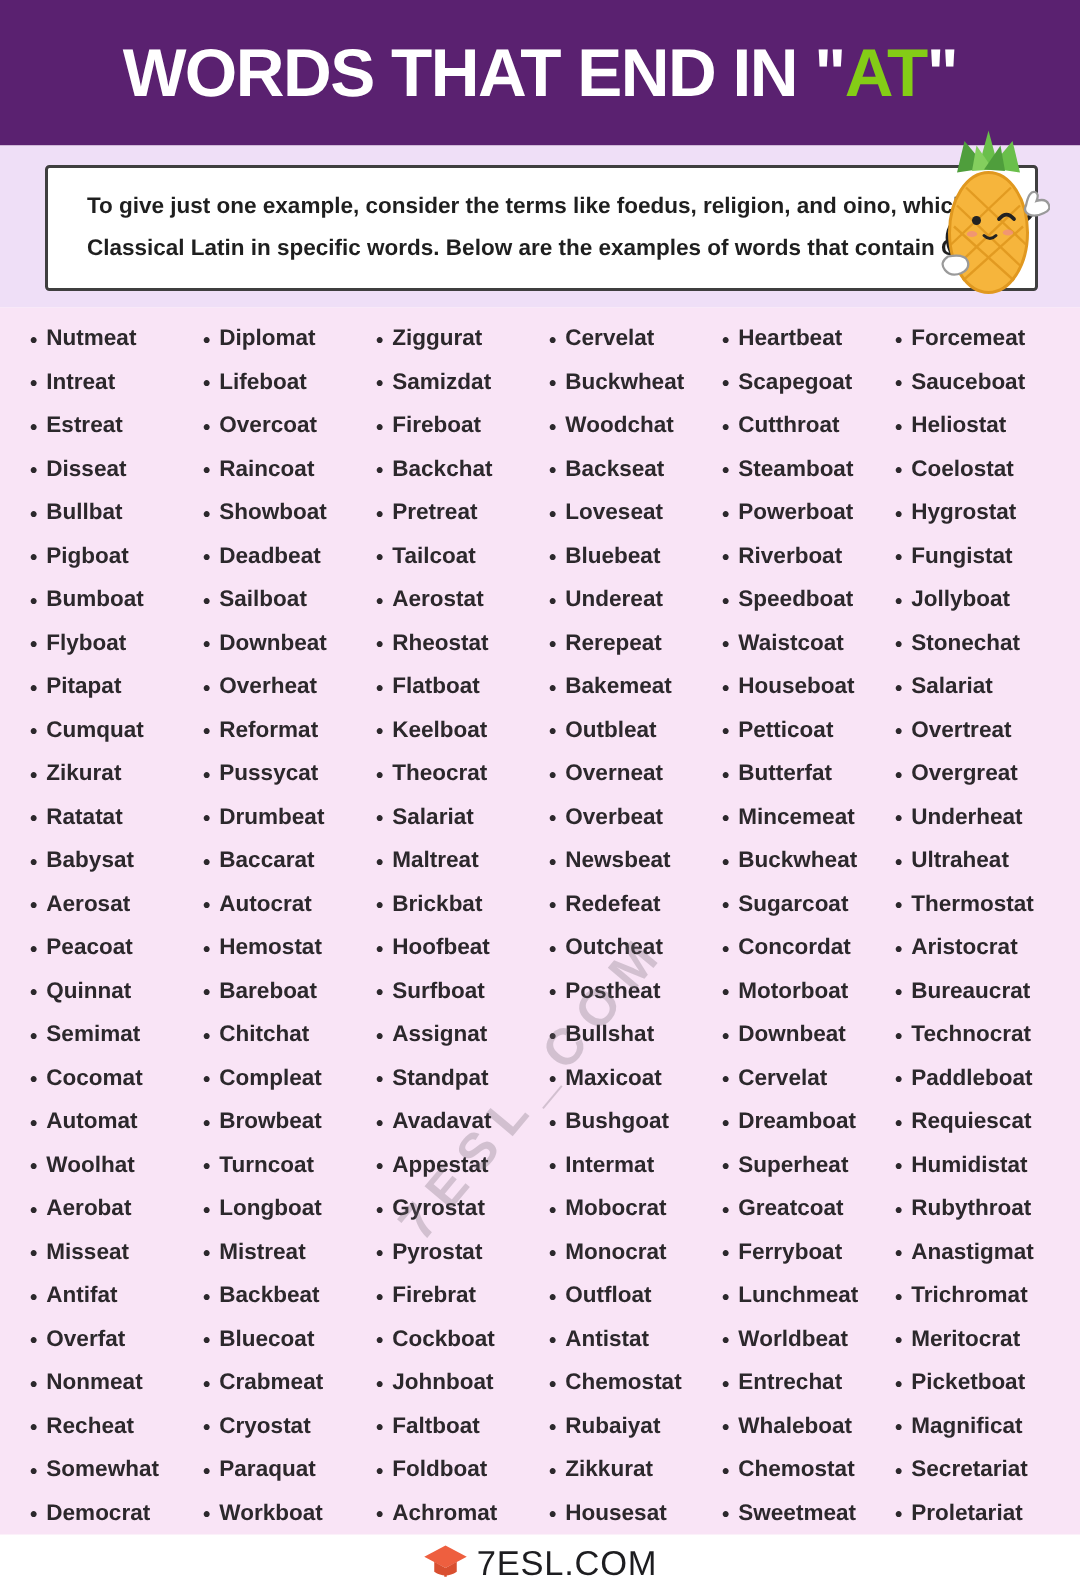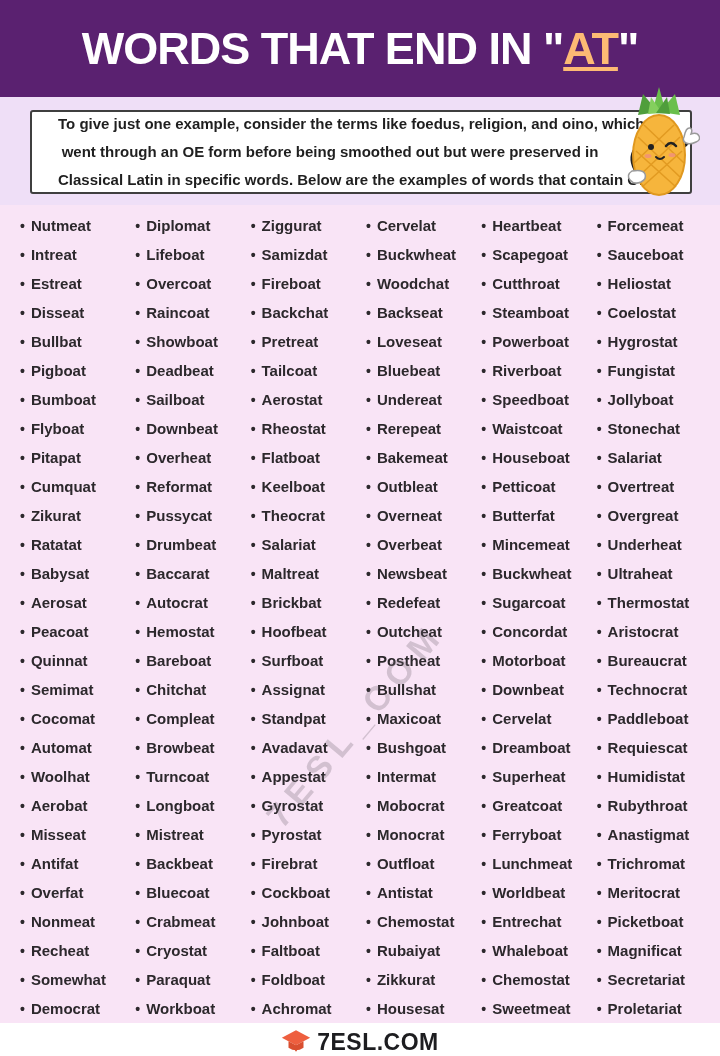--- a/index.html
+++ b/index.html
@@ -2,21 +2,21 @@
 <html><head>
 <meta charset="utf-8">
 <style>
   html,body{margin:0;padding:0;}
   body{width:720px;height:1056px;font-family:"Liberation Sans",sans-serif;}
   .page{width:720px;height:1056px;display:flex;flex-direction:column;overflow:hidden;background:#ffffff;}
 
   
   .banner{flex:0 0 97px;background:#5a2170;display:flex;align-items:center;justify-content:center;}
   .title{margin:0;font-size:45px;font-weight:bold;color:#ffffff;letter-spacing:-1px;white-space:nowrap;}
-  .title .hl{color:#fdba74;text-decoration:underline;}
+  .title .hl{color:#84cc16;}
 
   
   .intro{flex:0 0 108px;background:#efdff7;position:relative;}
   .intro-box{position:absolute;left:30px;right:28px;top:13px;bottom:11px;background:#ffffff;
              border:2px solid #3f3f3f;border-radius:3px;box-sizing:border-box;
              display:flex;flex-direction:column;justify-content:center;text-align:center;
              padding:0 88px 0 26px;}
   .intro-line{display:block;font-size:15px;line-height:28px;font-weight:bold;color:#1f1f1f;white-space:nowrap;}
   .mascot{position:absolute;right:20px;top:-12px;width:82px;height:118px;}
   .mascot svg{width:100%;height:100%;display:block;}
@@ -30,35 +30,34 @@
              color:#2c282c;white-space:nowrap;}
   .bullet{margin-right:6px;font-size:14px;color:#2c282c;}
   .watermark{position:absolute;left:228px;top:500px;transform:rotate(-50deg);
              font-size:34px;font-weight:bold;letter-spacing:9px;
              color:rgba(110,100,112,0.28);pointer-events:none;user-select:none;}
 
   
   .footer{flex:0 0 38px;background:#ffffff;display:flex;align-items:center;justify-content:center;gap:6px;}
   .cap{width:30px;height:26px;display:inline-block;}
   .cap svg{width:100%;height:100%;display:block;}
-  .logo-text{font-size:23px;font-weight:bold;color:#1d1d20;letter-spacing:0.5px;}
+  .logo-text{font-size:23px;font-weight:normal;color:#1d1d20;letter-spacing:0.5px;}
 </style>
 </head>
 <body>
 
 <div class="page">
 
   <header class="banner">
     <h1 class="title"><span>WORDS THAT END IN "</span><span class="hl">AT</span><span>"</span></h1>
   </header>
 
   <section class="intro">
     <div class="intro-box">
       <span class="intro-line">To give just one example, consider the terms like foedus, religion, and oino, which</span>
-      <span class="intro-line">went through an OE form before being smoothed out but were preserved in</span>
       <span class="intro-line">Classical Latin in specific words. Below are the examples of words that contain OE</span>
     </div>
     <div class="mascot">
       <svg viewBox="0 0 82 118" xmlns="http://www.w3.org/2000/svg">
 
         <path d="M41 2 L34 28 L48 28 Z" fill="#6abf4b"></path>
         <path d="M25 9 L20 30 L40 27 Z" fill="#4f9e3c"></path>
         <path d="M57 9 L62 30 L42 27 Z" fill="#6abf4b"></path>
         <path d="M33 12 L30 29 L44 28 Z" fill="#84cf5e"></path>
         <path d="M49 12 L52 29 L38 28 Z" fill="#4f9e3c"></path>

